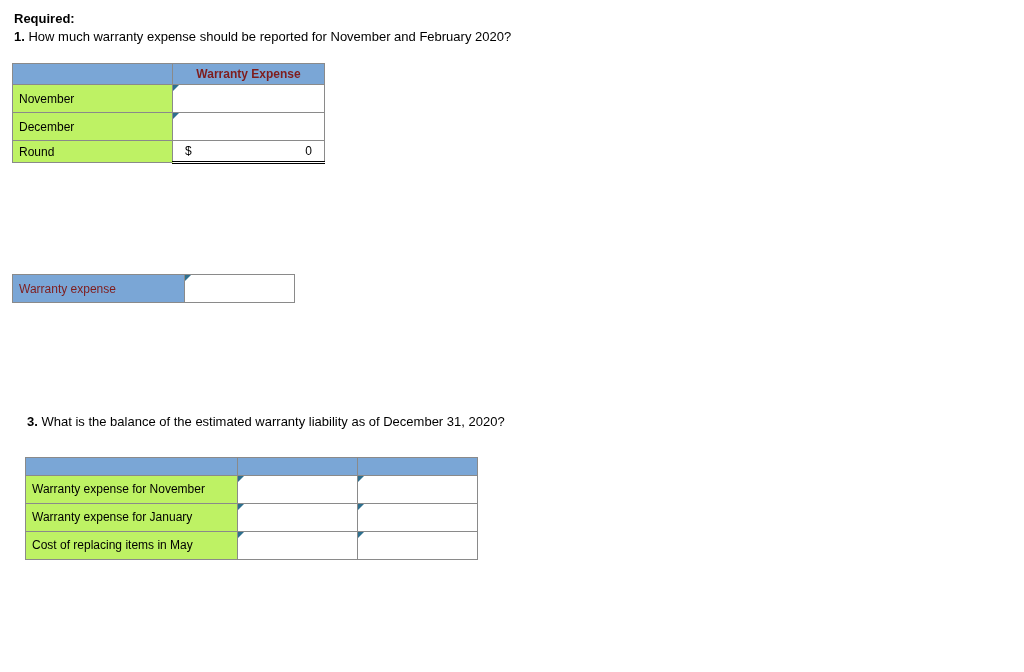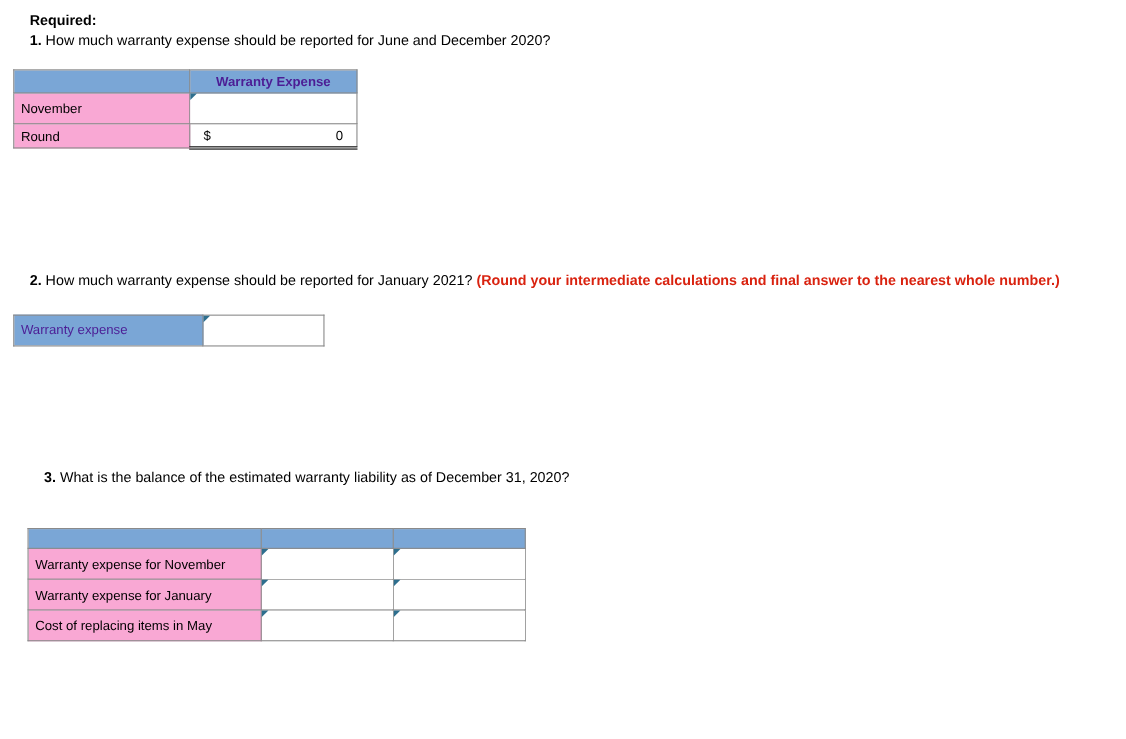--- a/index.html
+++ b/index.html
@@ -9,47 +9,47 @@
     margin: 0;
     padding: 10px 12px;
     width: 1024px;
     box-sizing: border-box;
     background: #fff;
   }
   .bold { font-weight: bold; }
   .red { color: #d9220f; font-weight: bold; }
   .section { margin-bottom: 110px; }
   .section:last-child { margin-bottom: 20px; padding-left: 13px; }
-  .q-line { margin: 0 0 18px 15px; line-height: 1.35; }
+  .q-line { margin: 0 0 18px 2px; line-height: 1.35; }
 
   table.grid {
     border-collapse: collapse;
     table-layout: fixed;
   }
   table.grid td, table.grid th {
     border: 1px solid #8a8a8a;
     padding: 3px 6px;
     height: 18px;
     box-sizing: border-box;
     vertical-align: middle;
   }
   .hdr {
     background: #7aa6d6;
-    color: #4c1d95;
+    color: #7f1d1d;
     font-weight: bold;
     text-align: center;
     font-size: 12px;
   }
   .hdr-blank {
     background: #7aa6d6;
   }
   .label-cell {
     font-size: 12px;
     text-align: left;
-    background: #f9a8d4;
+    background: #bef264;
     white-space: nowrap;
   }
   .input-cell {
     background: #fff;
     position: relative;
     padding: 0;
   }
   
   .input-cell::before {
     content: "";
@@ -84,75 +84,76 @@
     font-size: 12px;
     padding-right: 6px;
   }
 </style>
 </head>
 <body>
 
 <div class="section">
   <p class="q-line">
     <span class="bold">Required:</span><br>
-    <span class="bold">1.</span><span> How much warranty expense should be reported for June and December 2020?</span>
+    <span class="bold">1.</span><span> How much warranty expense should be reported for November and February 2020?</span>
   </p>
 
   <table class="grid" style="width:312px;">
     <colgroup>
       <col style="width:160px">
       <col style="width:152px">
     </colgroup>
     <tbody>
         <tr>
       <td class="hdr-blank"></td>
       <td class="hdr">Warranty Expense</td>
     </tr>
     <tr>
       <td class="label-cell">November</td>
       <td class="input-cell"><input class="input-inner" type="text" style=""></td>
     </tr>
+    <tr>
+      <td class="label-cell">December</td>
+      <td class="input-cell"><input class="input-inner" type="text" style=""></td>
+    </tr>
     <tr class="total-row">
       <td class="label-cell">Round</td>
       <td style="padding:0;border-top:1px solid #000;border-bottom:3px double #000;">
         <div style="display:flex;justify-content:space-between;padding:3px 6px;">
           <span class="dollar">$</span>
           <span class="numcell">0</span>
         </div>
       </td>
     </tr>
   </tbody>
     </table>
 </div>
 
 <div class="section">
-  <p class="q-line">
-    <span class="bold">2.</span><span> How much warranty expense should be reported for January 2021? </span><span class="red">(Round your intermediate calculations and final answer to the nearest whole number.)</span>
-  </p>
 
   <table class="grid" style="width:282px;margin-top:22px;">
     <colgroup>
       <col style="width:172px">
       <col style="width:110px">
     </colgroup>
     <tbody>
         <tr>
       <td class="hdr" style="text-align:left;padding-left:6px;font-weight:normal;">Warranty expense</td>
       <td class="input-cell"><input class="input-inner" type="text" style=""></td>
     </tr>
   </tbody>
     </table>
 </div>
 
 <div class="section">
   <p class="q-line">
     <span class="bold">3.</span><span> What is the balance of the estimated warranty liability as of December 31, 2020?</span>
   </p>
 
-  <table class="grid" style="width:452px;margin-top:38px;border-radius:29px;">
+  <table class="grid" style="width:452px;margin-top:26px;border-radius:29px;">
     <colgroup>
       <col style="width:212px">
       <col style="width:120px">
       <col style="width:120px">
     </colgroup>
     <tbody>
         <tr>
       <td class="hdr-blank"></td>
       <td class="hdr-blank"></td>
       <td class="hdr-blank"></td>

